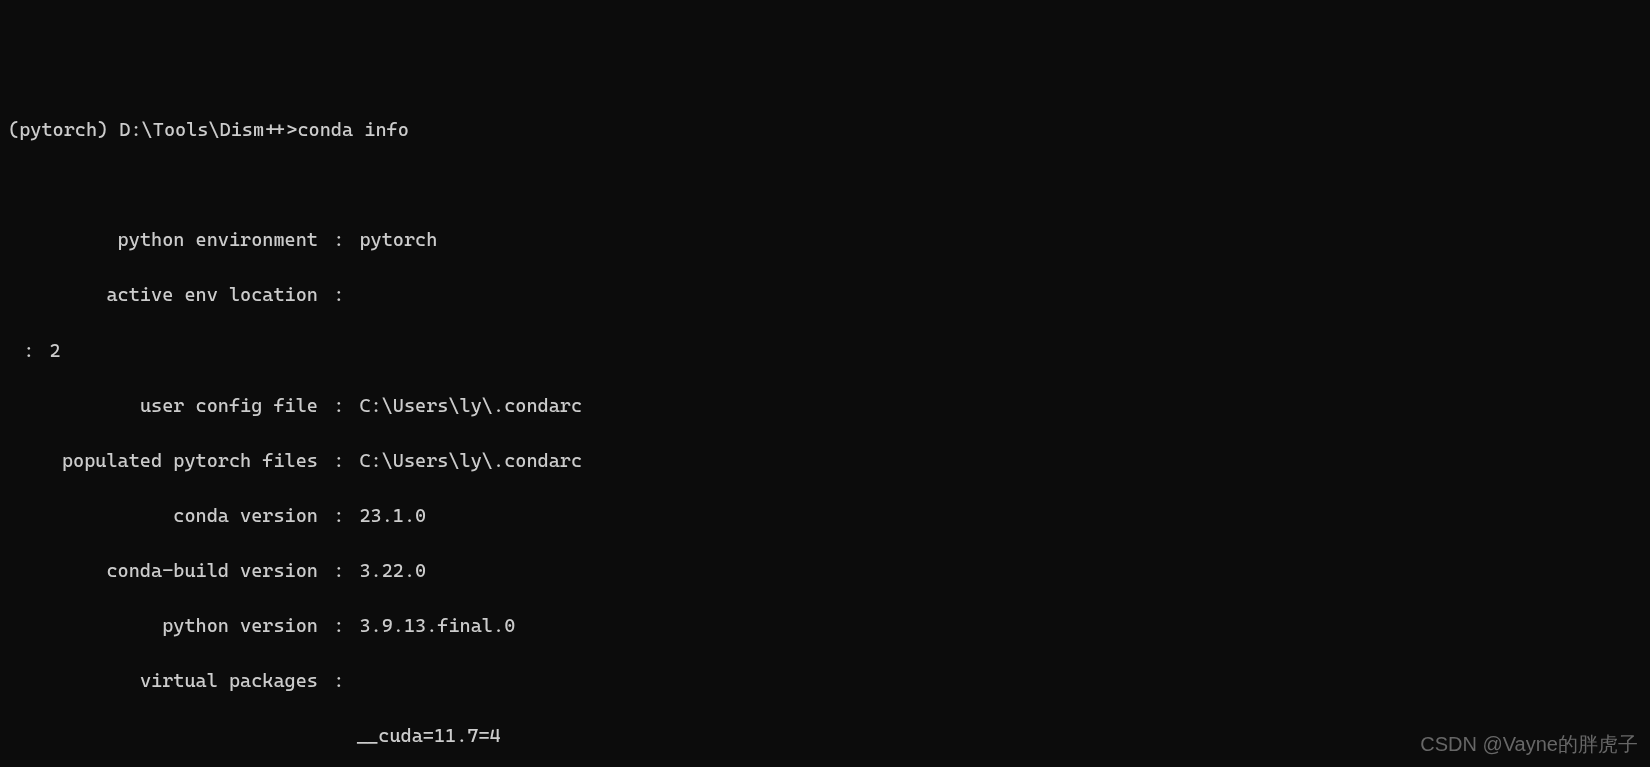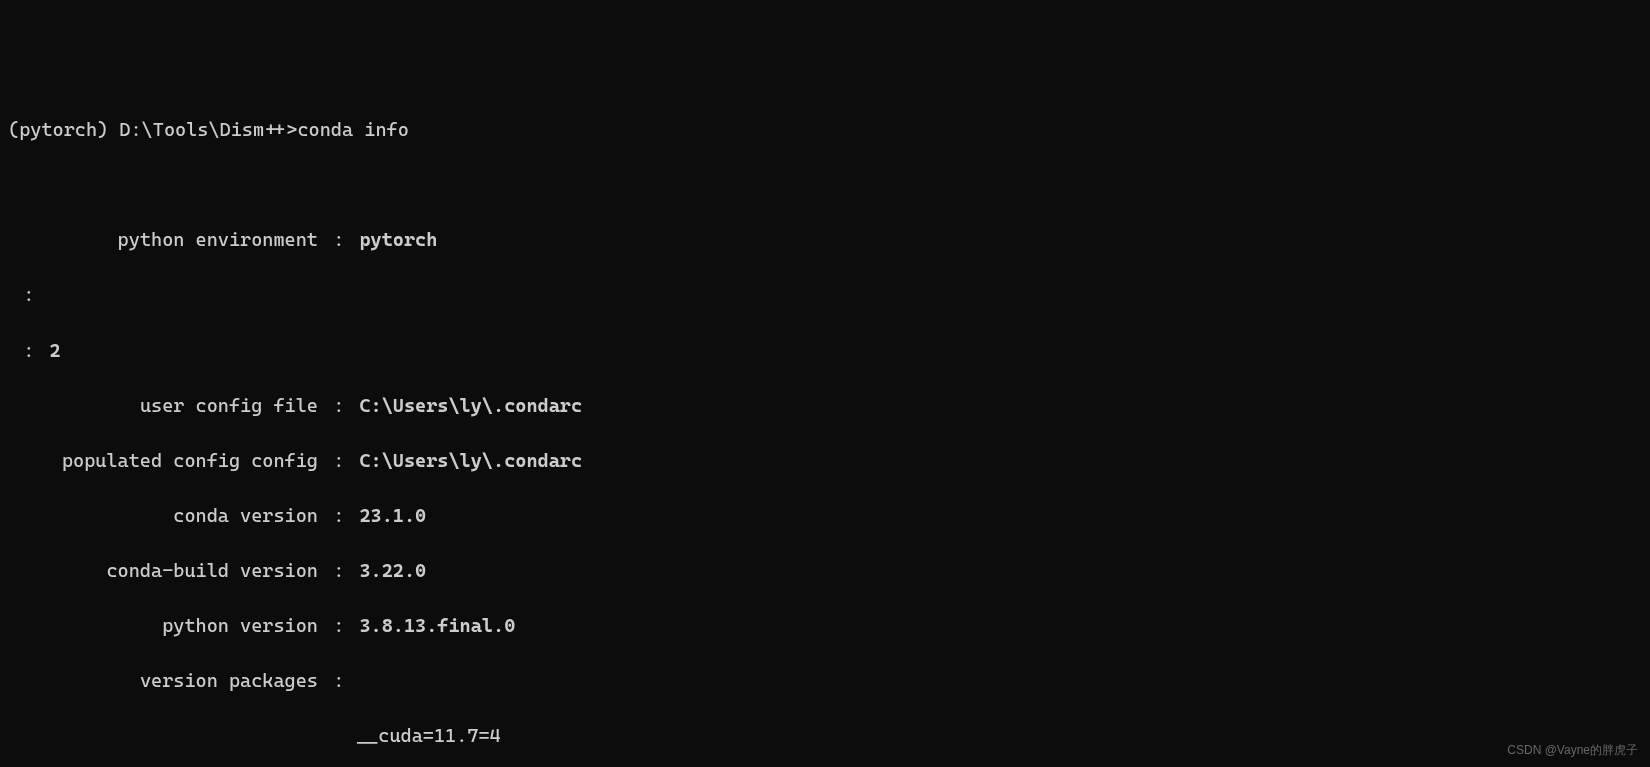--- a/index.html
+++ b/index.html
@@ -29,54 +29,53 @@
     .info-label {
       text-align: right;
       min-width: 310px;
       display: inline-block;
     }
     .info-sep {
       padding: 0 4px;
     }
     .info-value {
       color: #cccccc;
-      font-weight: bold;
     }
     .continuation {
       padding-left: 348px;
     }
     .watermark {
       position: absolute;
       bottom: 8px;
       right: 12px;
       color: #777777;
       font-family: Arial, 'Microsoft YaHei', sans-serif;
-      font-size: 12px;
+      font-size: 20px;
       opacity: 0.85;
     }
     .blank-line {
       height: 1.45em;
     }
   </style>
 </head>
 <body>
 
 
 
 <div class="prompt-line"><span>(pytorch)</span> <span>D:\Tools\Dism++&gt;</span><span>conda info</span></div>
 <div class="blank-line"></div>
 <div class="info-row"><span class="info-label">python environment</span><span class="info-sep"> : </span><span class="info-value">pytorch</span></div>
-<div class="info-row"><span class="info-sep"> : </span></div>
+<div class="info-row"><span class="info-label">active env location</span><span class="info-sep"> : </span></div>
 <div class="info-row"><span class="info-sep"> : </span><span class="info-value">2</span></div>
 <div class="info-row"><span class="info-label">user config file</span><span class="info-sep"> : </span><span class="info-value">C:\Users\ly\.condarc</span></div>
-<div class="info-row"><span class="info-label">populated config config</span><span class="info-sep"> : </span><span class="info-value">C:\Users\ly\.condarc</span></div>
+<div class="info-row"><span class="info-label">populated pytorch files</span><span class="info-sep"> : </span><span class="info-value">C:\Users\ly\.condarc</span></div>
 <div class="info-row"><span class="info-label">conda version</span><span class="info-sep"> : </span><span class="info-value">23.1.0</span></div>
 <div class="info-row"><span class="info-label">conda-build version</span><span class="info-sep"> : </span><span class="info-value">3.22.0</span></div>
-<div class="info-row"><span class="info-label">python version</span><span class="info-sep"> : </span><span class="info-value">3.8.13.final.0</span></div>
-<div class="info-row"><span class="info-label">version packages</span><span class="info-sep"> : </span></div>
+<div class="info-row"><span class="info-label">python version</span><span class="info-sep"> : </span><span class="info-value">3.9.13.final.0</span></div>
+<div class="info-row"><span class="info-label">virtual packages</span><span class="info-sep"> : </span></div>
 <div class="continuation">__cuda=11.7=4</div>
 
 
 
 
 
 
 
 
 

